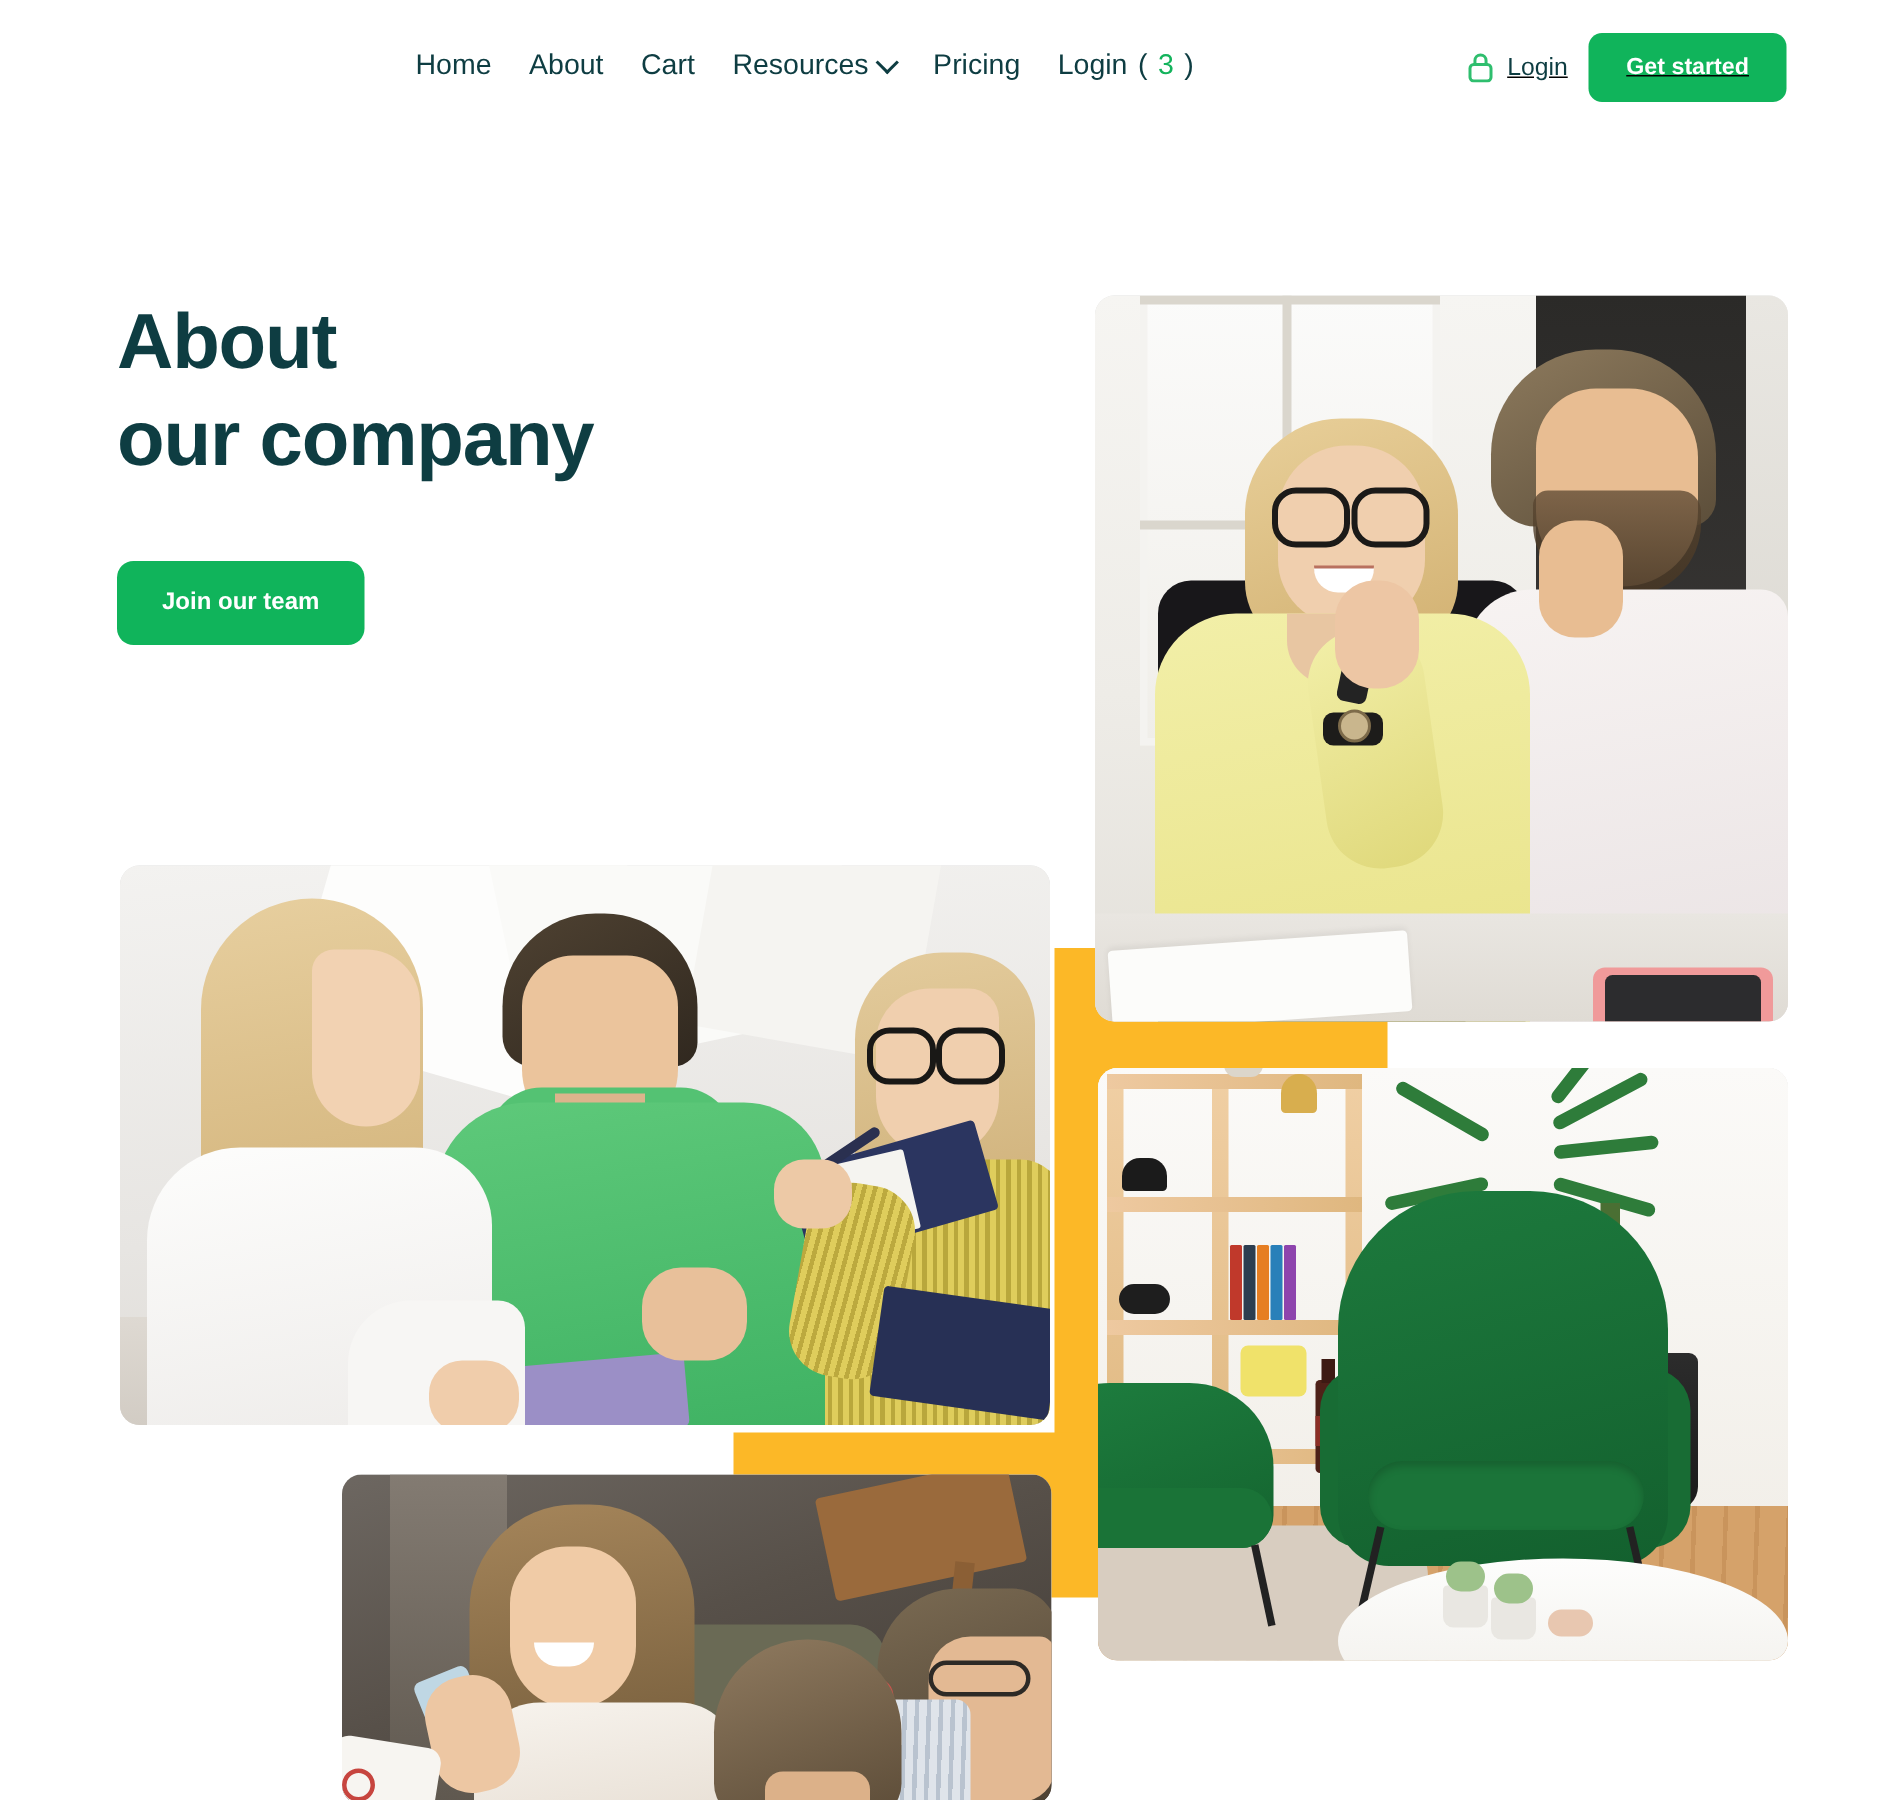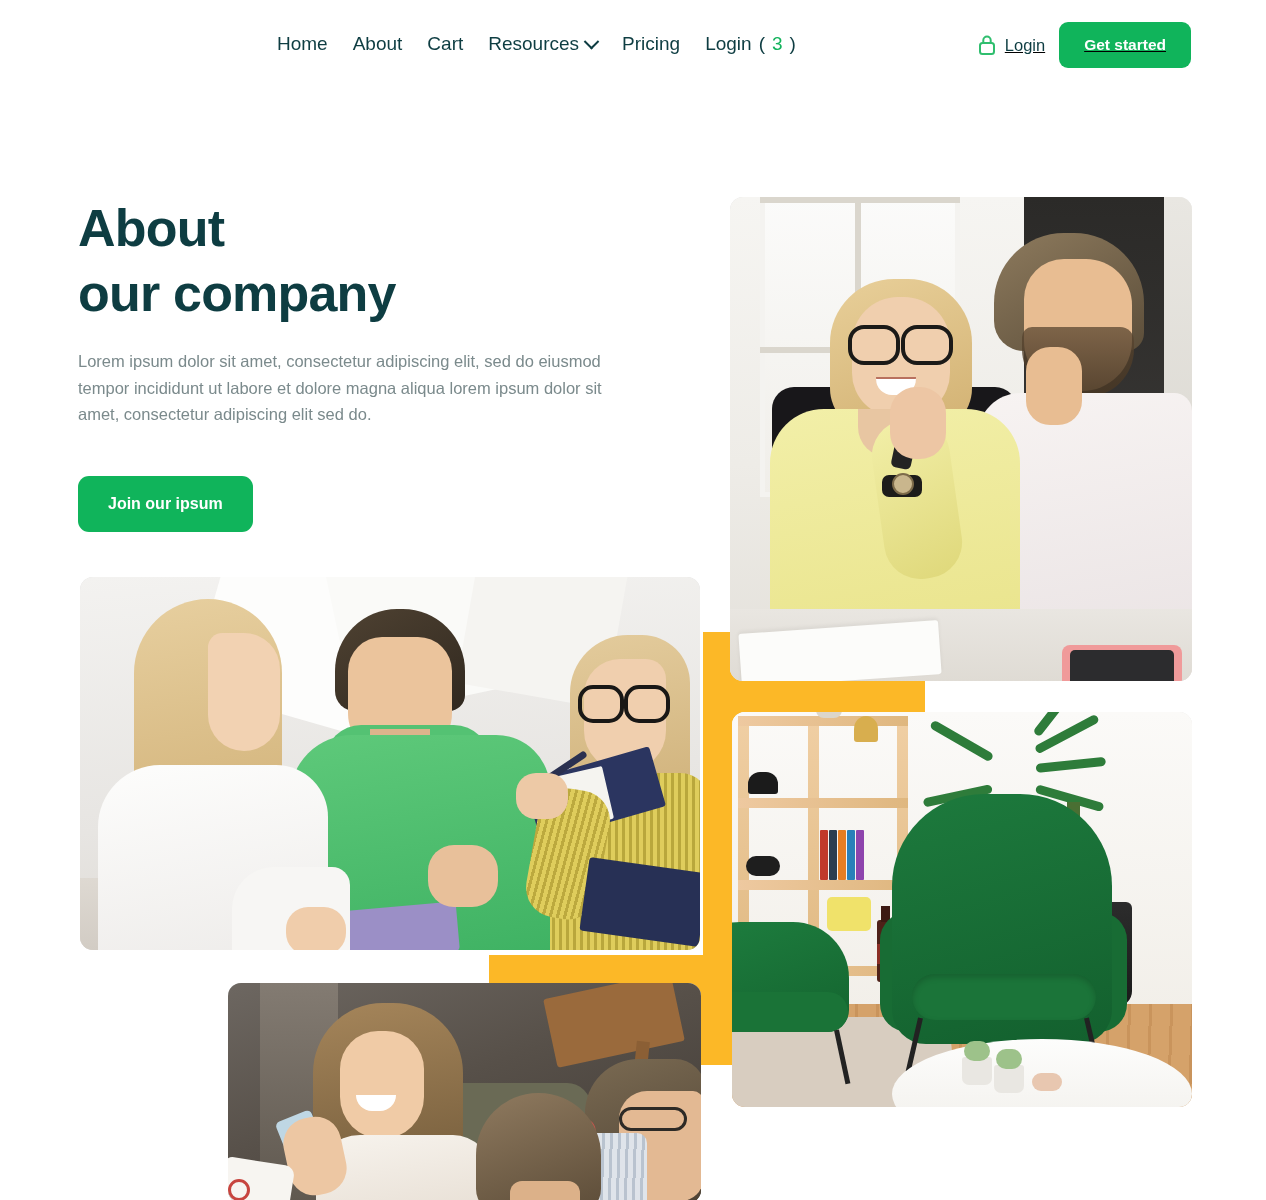--- a/index.html
+++ b/index.html
@@ -584,22 +584,21 @@
         </svg>
         <span>Login</span>
       </span>
       <button class="btn-get">Get started</button>
     </div>
   </header>
 
   <section class="hero-copy">
     <h1 class="h-line">About</h1>
     <h1 class="h-line">our company</h1>
-    <p class="hero-para">Lorem ipsum dolor sit amet, consectetur adipiscing elit, sed do eiusmod tempor incididunt ut labore et dolore magna aliqua lorem ipsum dolor sit amet, consectetur adipiscing elit sed do.</p>
-    <button class="btn-join">Join our ipsum</button>
+    <button class="btn-join">Join our team</button>
   </section>
 
   <div class="accent-v"></div>
   <div class="accent-h"></div>
 
   <figure class="card" id="card-office-pair">
     <div class="scene">
       <div class="p1-bg"></div>
       <div class="p1-win"></div>
       <div class="p1-winbar" style="left:30px;top:0;width:200px;height:6px;"></div>

